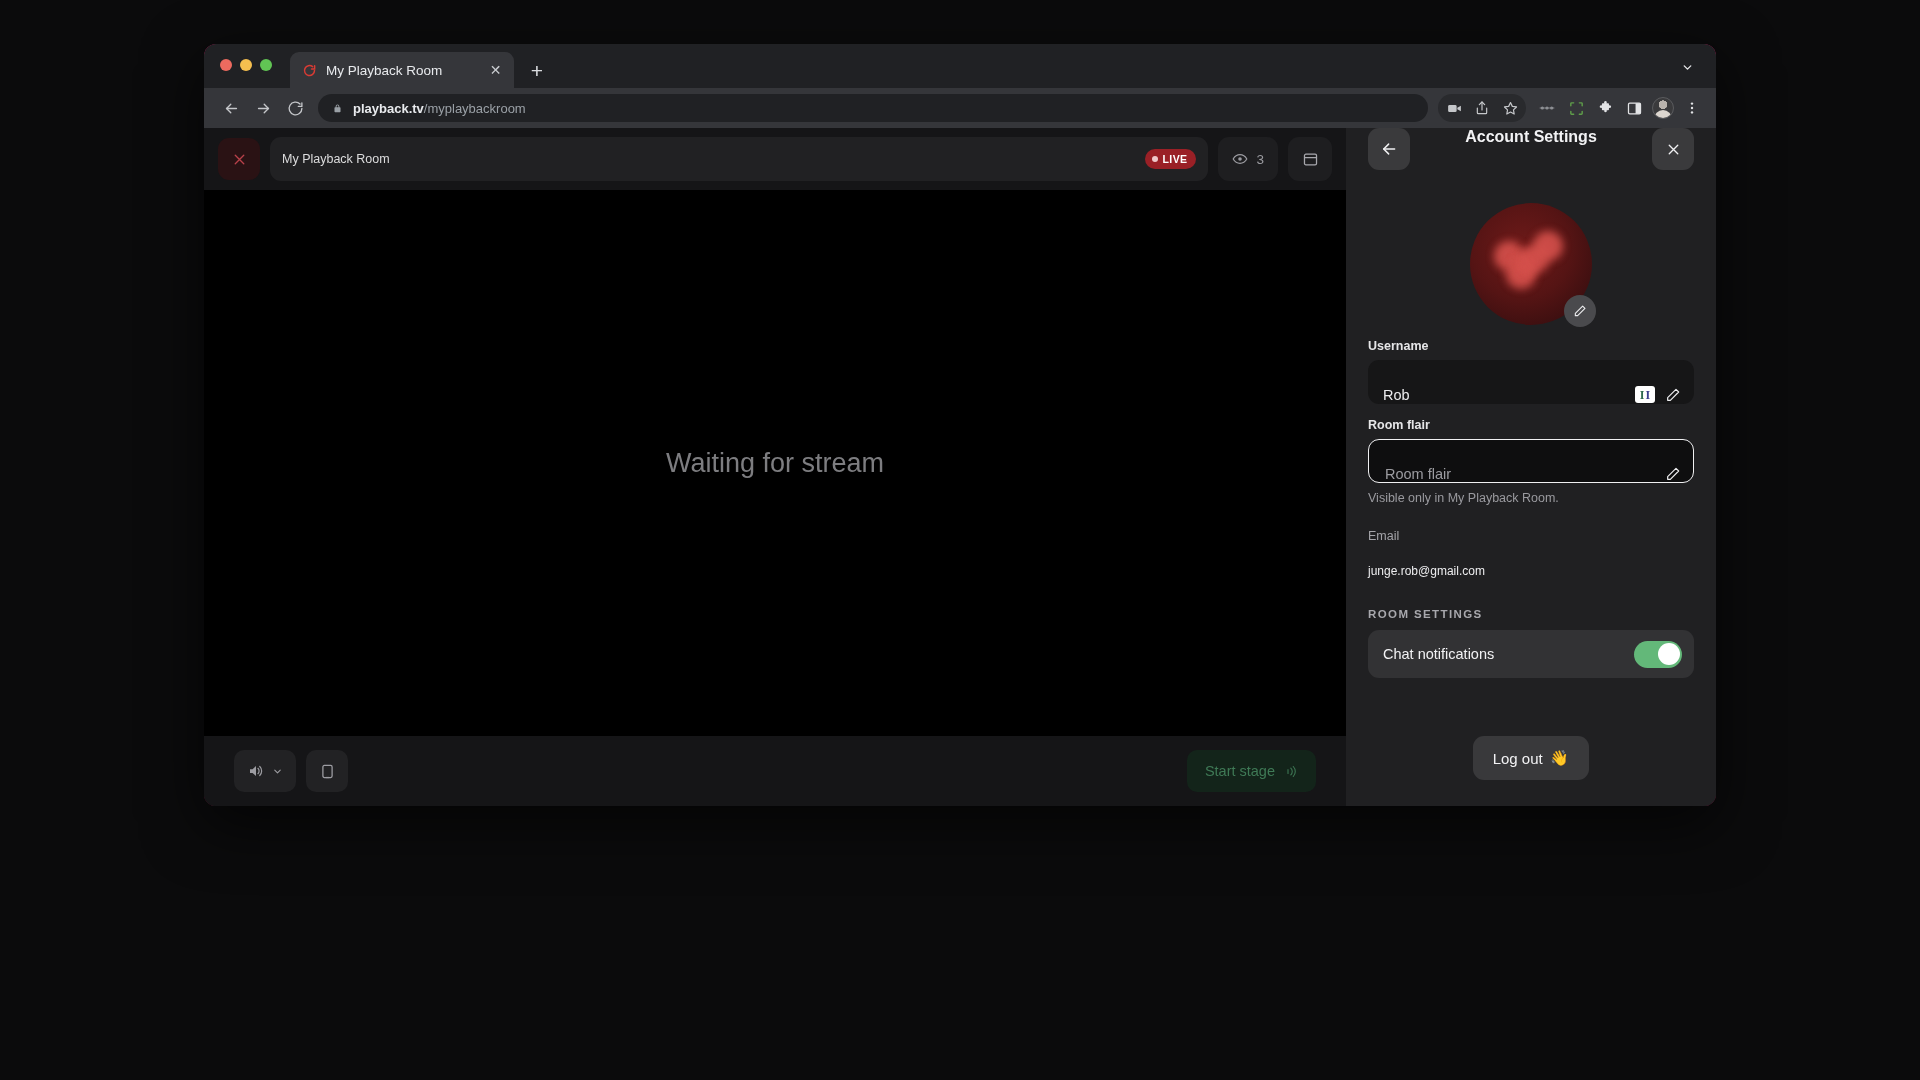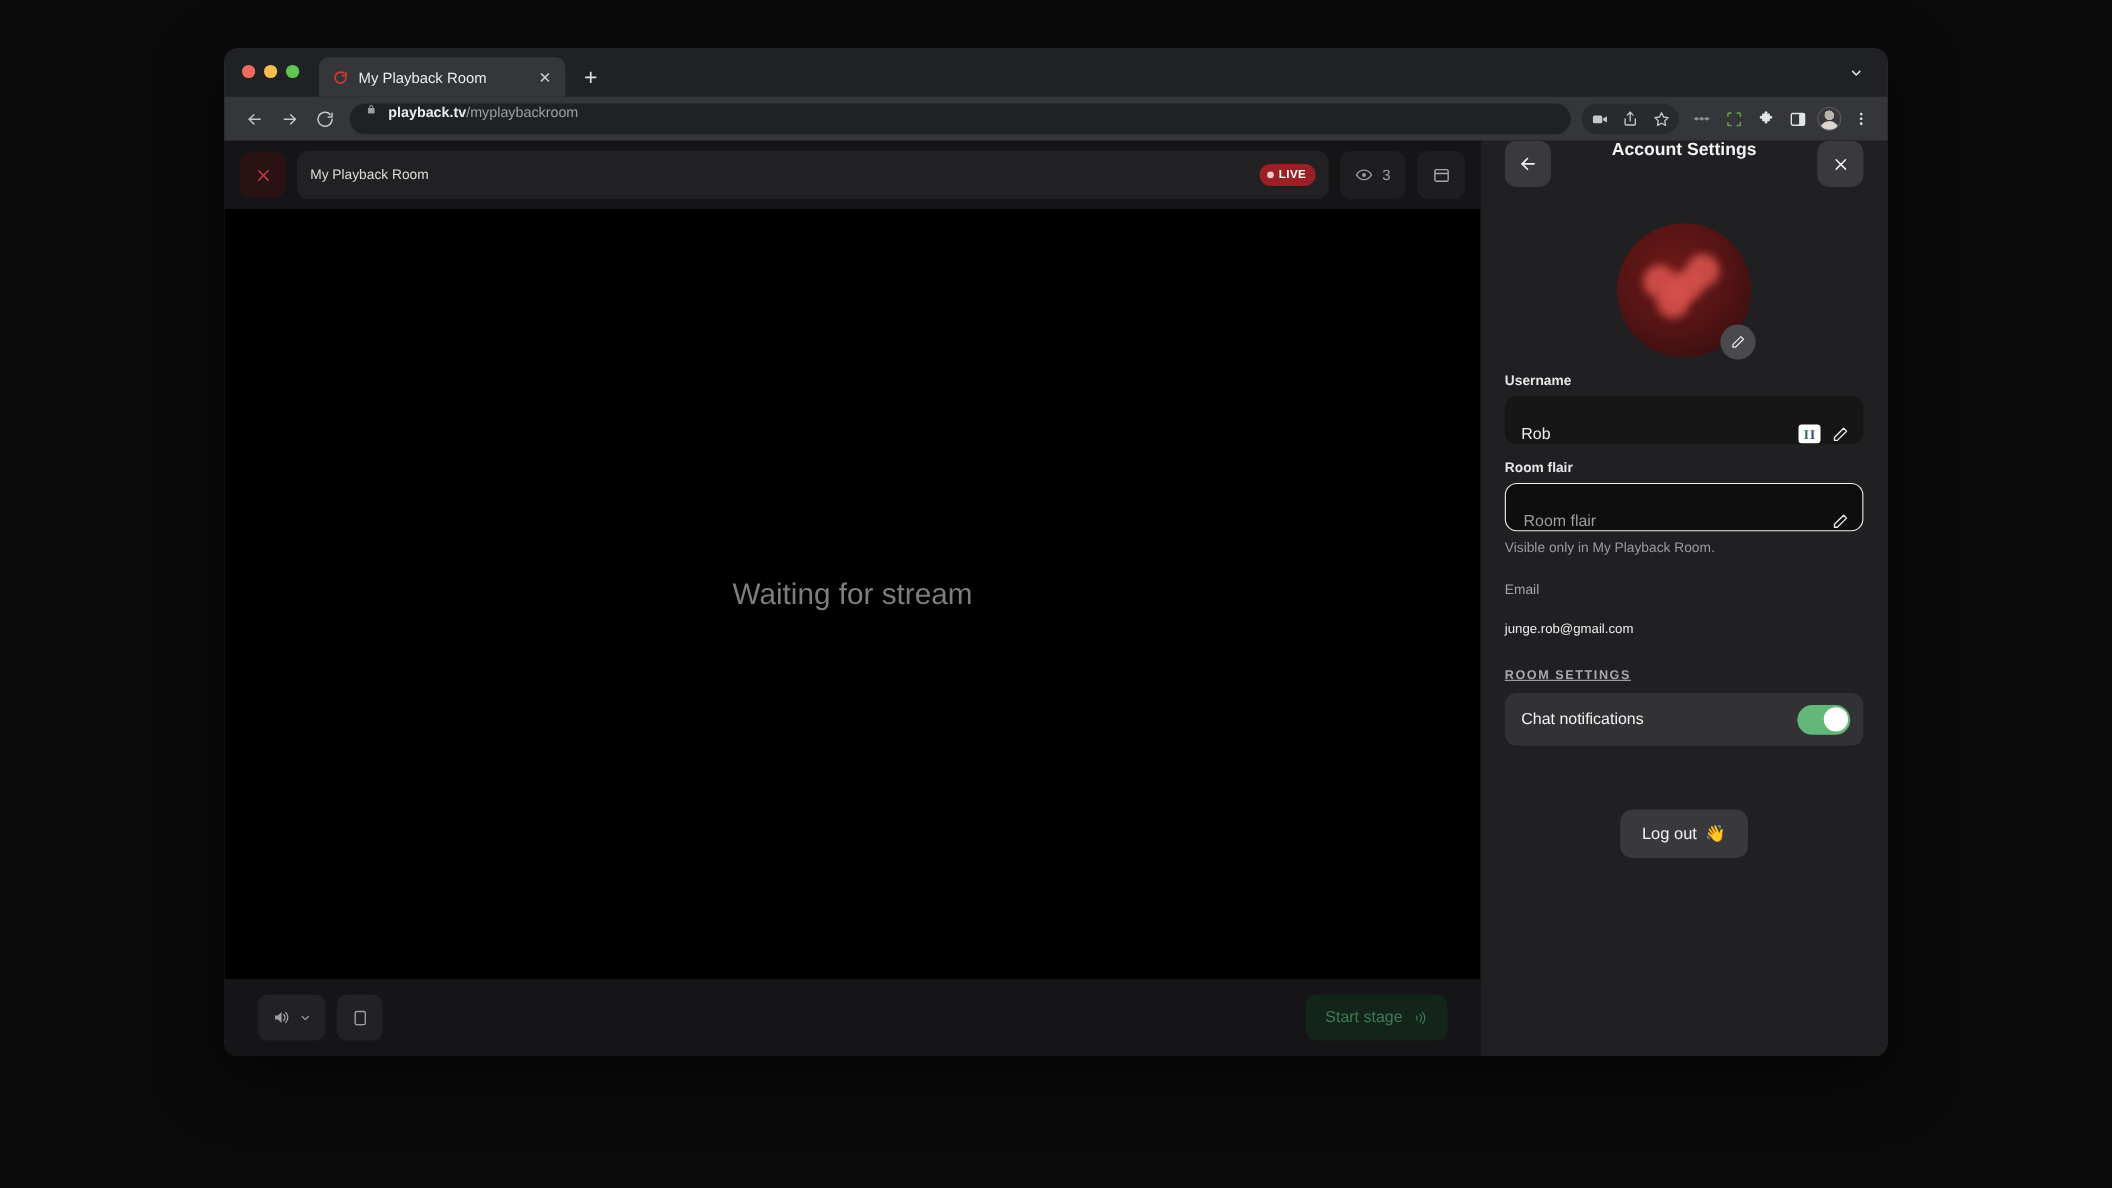--- a/index.html
+++ b/index.html
@@ -7,22 +7,22 @@
     width: 1920px; height: 1080px;
     background: #0b0b0c;
     font-family: "Liberation Sans", sans-serif;
     overflow: hidden;
   }
 
   
   .browser {
     position: absolute;
     left: 204px; top: 44px;
-    width: 1512px; height: 916px;
-    background: #404040;
+    width: 1512px; height: 762px;
+    background: #be185d;
     border-radius: 12px;
     overflow: hidden;
     box-shadow: 0 18px 60px rgba(0,0,0,.65);
     display: flex; flex-direction: column;
   }
 
   
   .tabstrip {
     height: 44px;
     background: #202124;
@@ -90,21 +90,21 @@
     color: #c5c7ca;
     border-radius: 50%;
   }
   .omnibox {
     flex: 1;
     height: 28px;
     margin: 0 8px 0 6px;
     background: #202124;
     border-radius: 14px;
     display: flex;
-    align-items: flex-start;
+    align-items: center;
     padding: 0 14px;
     gap: 10px;
     min-width: 0;
   }
   .url { font-size: 13px; white-space: nowrap; overflow: hidden; }
   .url .host { color: #e8eaed; font-weight: bold; }
   .url .path { color: #9aa0a6; }
 
   .tb-icons { display: flex; align-items: center; gap: 1px; }
   .tb-ico {
@@ -361,21 +361,20 @@
 
   .email-val { color: #ededef; font-size: 12px; margin-top: 21px; }
 
   .section-title {
     color: #a8a8ad;
     font-size: 11.5px;
     font-weight: bold;
     letter-spacing: 1.4px;
     margin-top: 30px;
     margin-bottom: 10px;
-    text-decoration: underline;
   }
 
   .toggle-row {
     height: 48px;
     background: #323234;
     border-radius: 11px;
     display: flex;
     align-items: center;
     justify-content: space-between;
     padding: 0 12px 0 15px;

